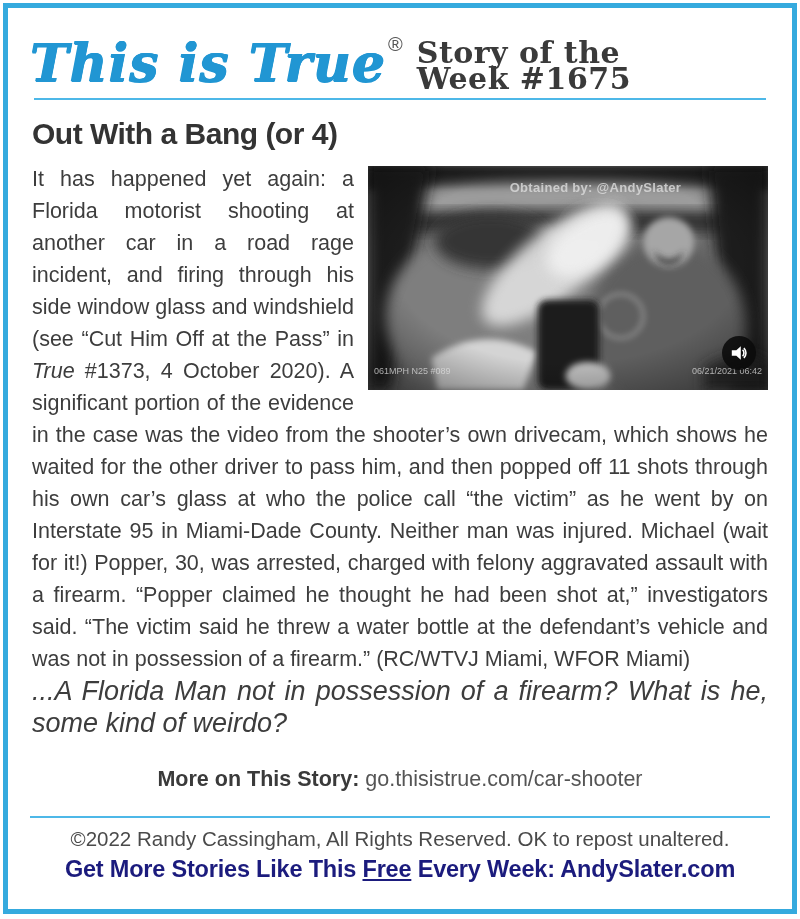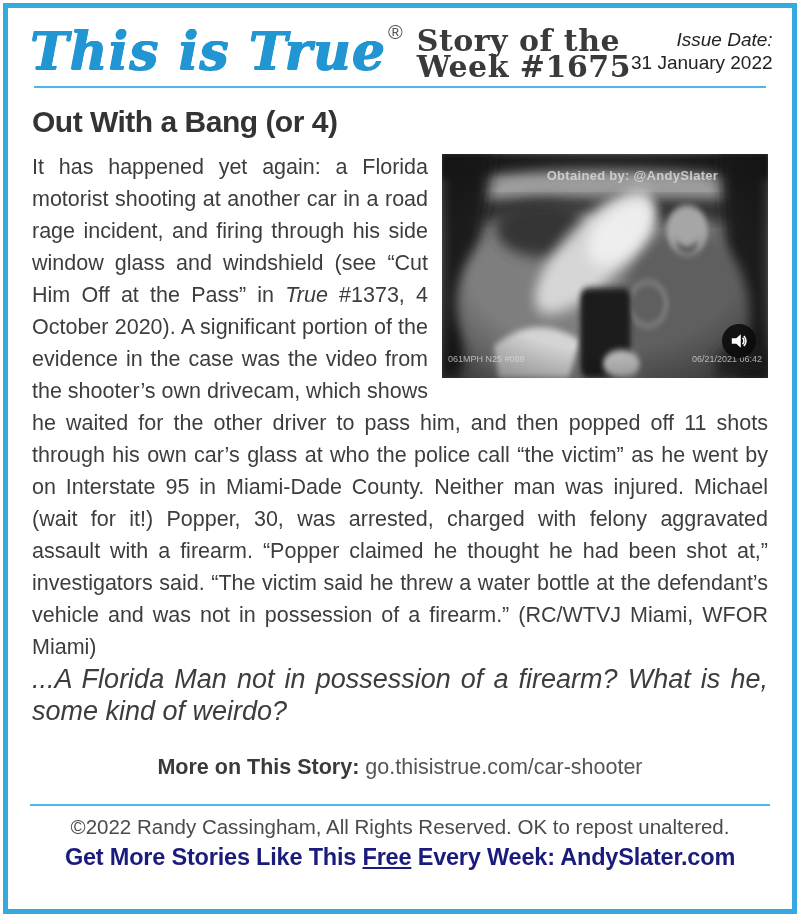--- a/index.html
+++ b/index.html
@@ -5,21 +5,21 @@
   * { margin:0; padding:0; box-sizing:border-box; }
   html,body { width:800px; height:919px; background:#ffffff; }
   body { font-family:"Liberation Sans", sans-serif; color:#404040; }
 
   .frame {
     margin:3px 3px 12px 3px;
     width:794px;
     height:911px;
     border:5px solid #35aade;
     background:#ffffff;
-    padding:0 22px;
+    padding:12px 22px;
     overflow:hidden;
     position:relative;
   }
   .bottom-edge {
     margin:0 3px;
     height:3px;
     background:#1b6fa8;
   }
 
   
@@ -97,21 +97,21 @@
     text-align:justify;
     font-style:italic;
     color:#3d3d3d;
     margin:0 2px;
   }
   .body-italic { font-style:italic; }
 
   
   .photo {
     float:right;
-    width:326px;
+    width:400px;
     height:224px;
     margin:3px 0 8px 14px;
     position:relative;
     background:#15803d;
     overflow:hidden;
   }
   .photo svg.scene { position:absolute; inset:0; width:100%; height:100%; }
   .ovl { position:absolute; color:#e8e8e8; font-size:13px; }
   .credit {
     top:6px; left:50%; transform:translateX(-34%);
@@ -160,24 +160,20 @@
 <div class="frame">
 
   <div class="header">
     <div class="logo-wrap">
       <span class="logo">This is True</span>
       <span class="regmark">®</span>
     </div>
     <div class="edition">
       <span style="display:block;">Story of the</span>
       <span style="display:block;">Week #1675</span>
-    </div>
-    <div class="issue">
-      <span class="lbl" style="display:block;">Issue Date:</span>
-      <span style="display:block;">31 January 2022</span>
     </div>
   </div>
 
   <hr class="rule">
 
   <h1 class="headline">Out With a Bang (or 4)</h1>
 
   <div class="body-text">
     
     <div class="photo">

